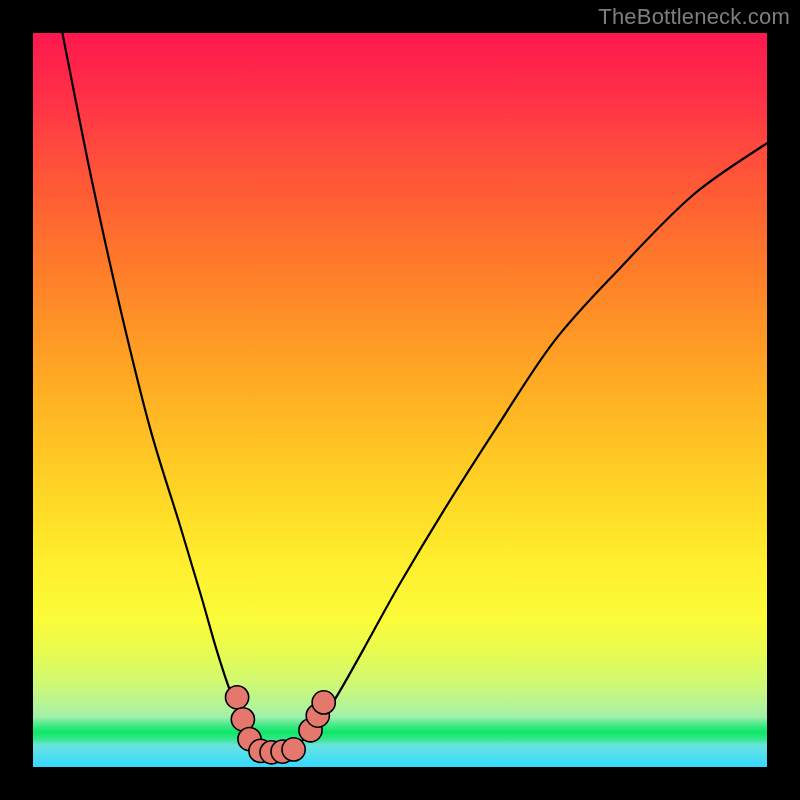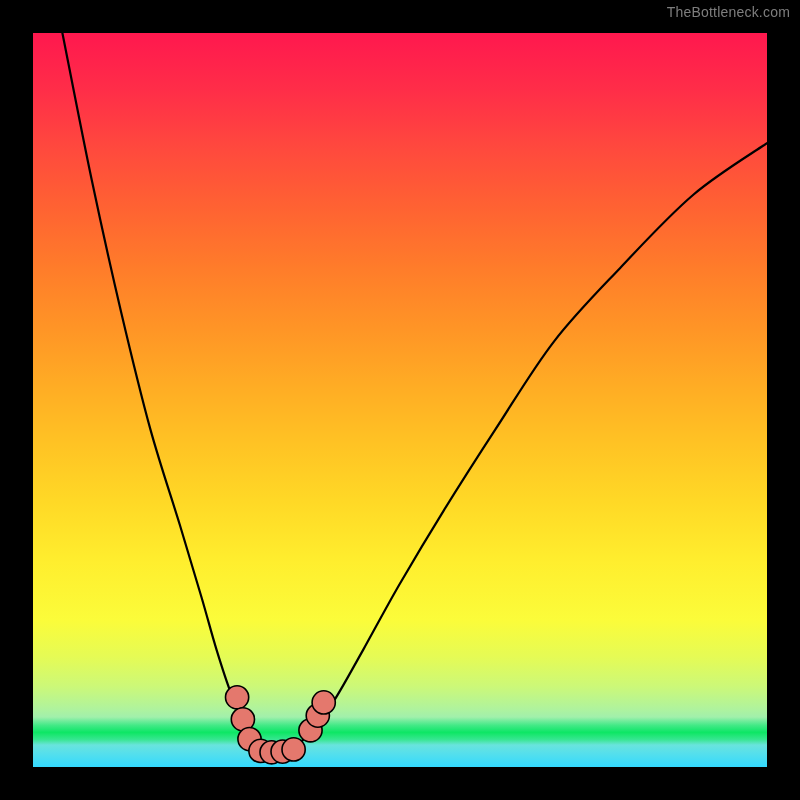--- a/index.html
+++ b/index.html
@@ -81,21 +81,21 @@
   .marker {
     fill: #e4786d;
     stroke: #000;
     stroke-width: 1.6;
   }
   .watermark {
     position: absolute;
     top: 4px;
     right: 10px;
     color: #7e7e7e;
-    font-size: 14px;
+    font-size: 22px;
     font-weight: 500;
     letter-spacing: 0.2px;
     user-select: none;
   }
 </style>
 </head>
 <body>
 
 <div class="frame">
   <div class="plot">

